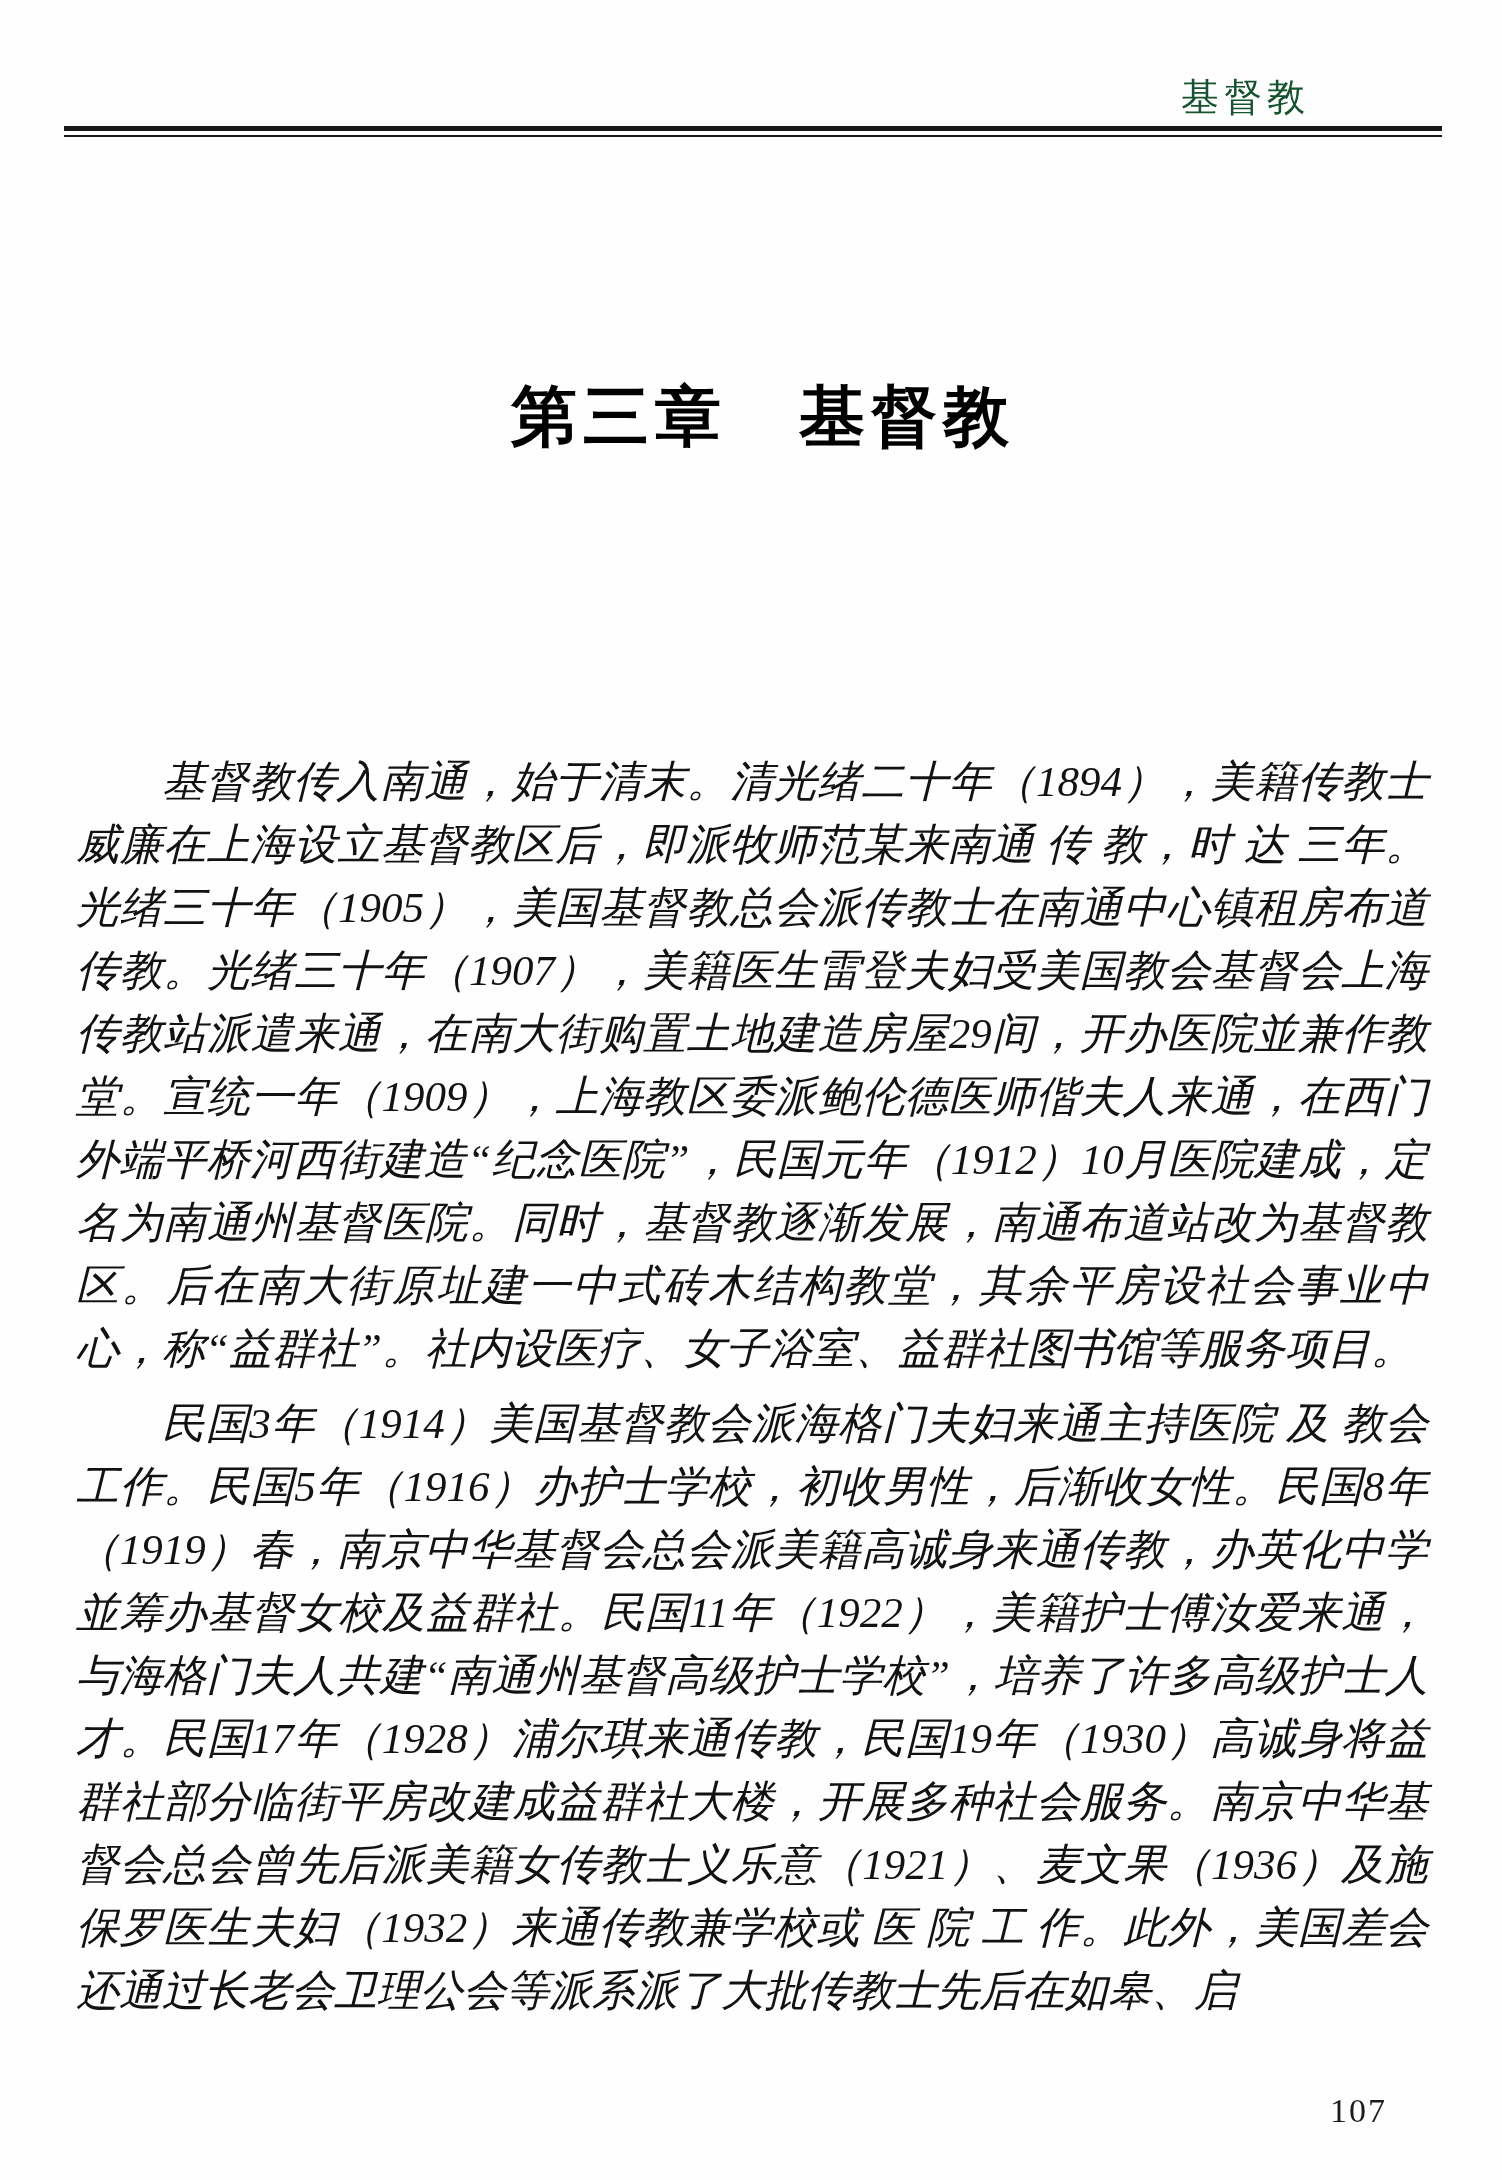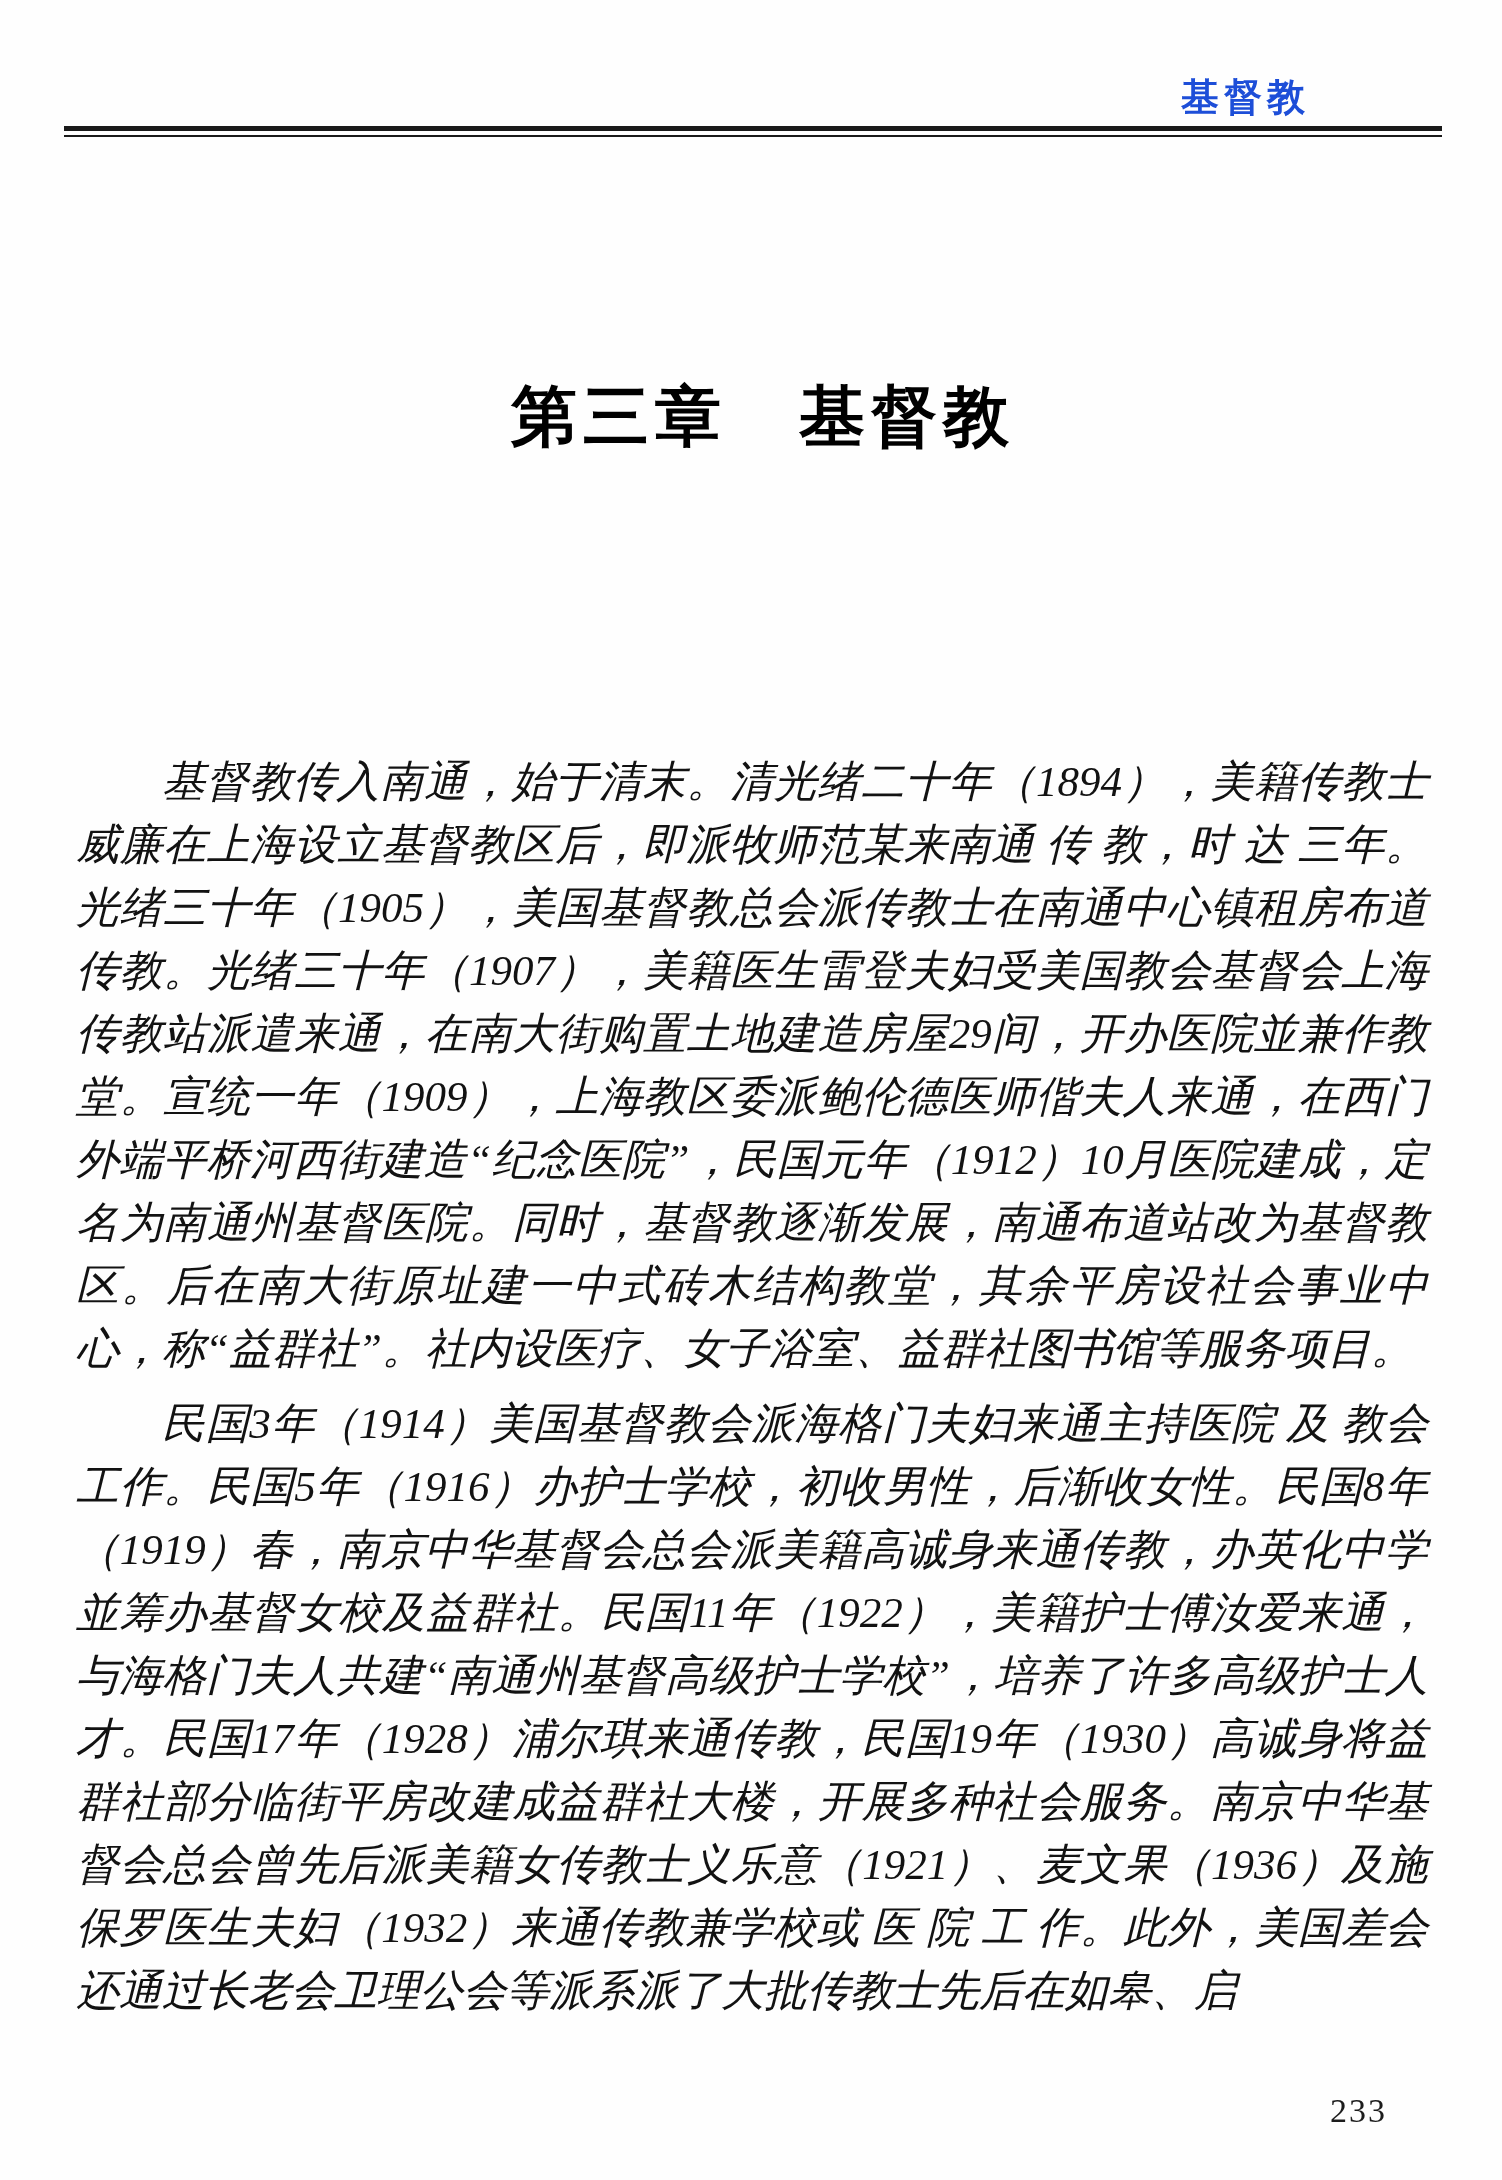--- a/index.html
+++ b/index.html
@@ -16,22 +16,22 @@
     color: #161616;
     font-family: "Liberation Serif", "DejaVu Serif", serif;
     overflow: hidden;
   }
   .running-header {
     position: absolute;
     top: 72px;
     right: 192px;
     font-size: 38px;
     letter-spacing: 5px;
-    font-weight: 700;
-    color: #1d4ed8;
+    font-weight: 400;
+    color: #14532d;
   }
   .header-rule {
     position: absolute;
     top: 126px;
     left: 64px;
     width: 1378px;
     height: 4px;
     border-top: 5px solid #1a1a1a;
     border-bottom: 2px solid #1a1a1a;
   }
@@ -95,15 +95,15 @@
   <div class="header-rule"></div>
 
   <h1 class="chapter-title">第三章　基督教</h1>
 
 
   <div class="body-text">
     <p>基督教传入南通，始于清末。清光绪二十年（1894），美籍传教士威廉在上海设立基督教区后，即派牧师范某来南通 传 教，时 达 三年。光绪三十年（1905），美国基督教总会派传教士在南通中心镇租房布道传教。光绪三十年（1907），美籍医生雷登夫妇受美国教会基督会上海传教站派遣来通，在南大街购置土地建造房屋29间，开办医院並兼作教堂。宣统一年（1909），上海教区委派鲍伦德医师偕夫人来通，在西门外端平桥河西街建造“纪念医院”，民国元年（1912）10月医院建成，定名为南通州基督医院。同时，基督教逐渐发展，南通布道站改为基督教区。后在南大街原址建一中式砖木结构教堂，其余平房设社会事业中心，称“益群社”。社内设医疗、女子浴室、益群社图书馆等服务项目。</p>
     <p>民国3年（1914）美国基督教会派海格门夫妇来通主持医院 及 教会工作。民国5年（1916）办护士学校，初收男性，后渐收女性。民国8年（1919）春，南京中华基督会总会派美籍高诚身来通传教，办英化中学並筹办基督女校及益群社。民国11年（1922），美籍护士傅汝爱来通，与海格门夫人共建“南通州基督高级护士学校”，培养了许多高级护士人才。民国17年（1928）浦尔琪来通传教，民国19年（1930）高诚身将益群社部分临街平房改建成益群社大楼，开展多种社会服务。南京中华基督会总会曾先后派美籍女传教士义乐意（1921）、麦文果（1936）及施保罗医生夫妇（1932）来通传教兼学校或 医 院 工 作。此外，美国差会还通过长老会卫理公会等派系派了大批传教士先后在如皋、启</p>
   </div>
 
-  <span class="page-number">233</span>
+  <span class="page-number">107</span>
 
 </div>
 
 </body></html>

